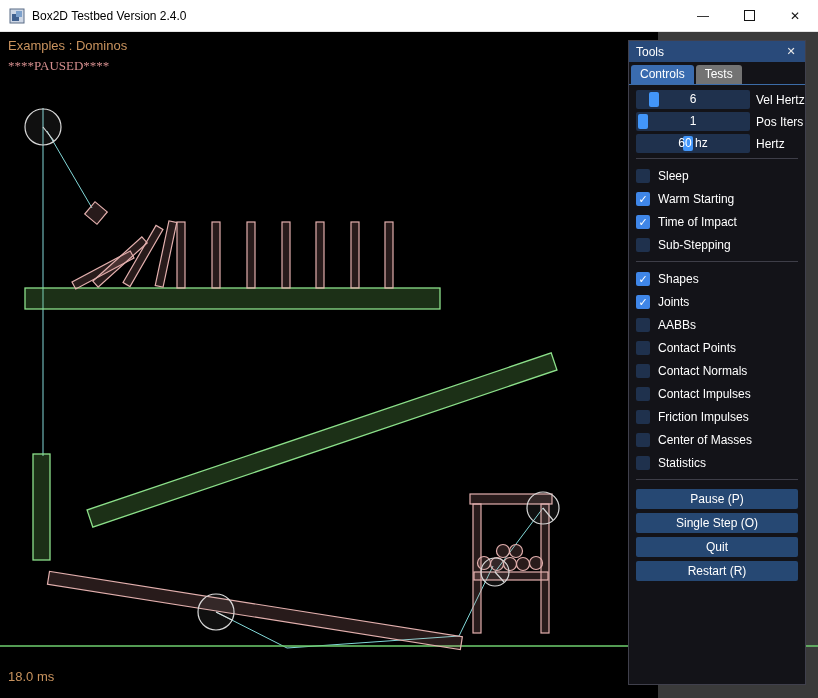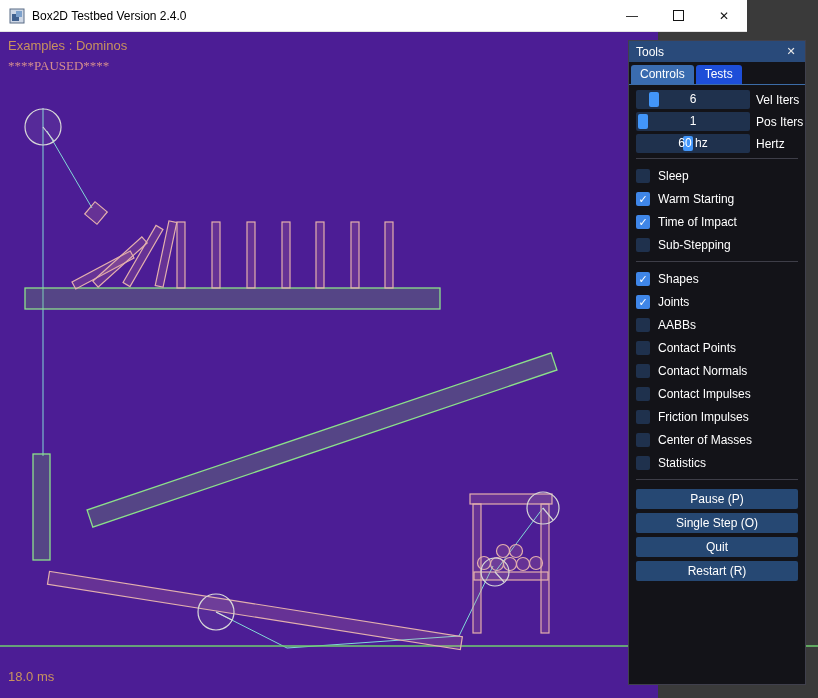--- a/index.html
+++ b/index.html
@@ -4,51 +4,51 @@
 <style>
   html,body{margin:0;padding:0;}
   body{
     width:818px;height:698px;position:relative;overflow:hidden;
     background:#3a3a3a;
     font-family:"Liberation Sans", sans-serif;
     -webkit-font-smoothing:antialiased;
   }
   
   .titlebar{
-    position:absolute;top:0;left:0;width:747px;height:32px;
+    position:absolute;top:0;left:0;width:818px;height:32px;
     background:#ffffff;border-bottom:1px solid #e3e3e3;
     display:flex;align-items:center;z-index:10;box-sizing:border-box;
   }
   .app-icon{width:16px;height:16px;margin-left:9px;flex:0 0 auto;}
   .titlebar-title{font-size:12px;color:#000;margin-left:7px;white-space:nowrap;}
   .win-controls{margin-left:auto;display:flex;height:32px;}
   .win-btn{width:46px;height:32px;display:flex;align-items:center;justify-content:center;
     font-size:12px;color:#141414;cursor:default;}
   .max-box{width:9px;height:9px;border:1px solid #141414;display:inline-block;}
   
-  .canvas{position:absolute;top:32px;left:0;width:658px;height:666px;background:#4c1d95;}
+  .canvas{position:absolute;top:32px;left:0;width:658px;height:666px;background:#000000;}
   .scene{position:absolute;top:0;left:0;}
   .lbl{position:absolute;font-size:13px;white-space:pre;}
   .lbl-example{left:8px;top:6px;color:#c9935e;}
   .lbl-paused{left:8px;top:26px;color:#d48e8e;font-family:Liberation Serif, serif;}
   .lbl-ms{left:8px;top:637px;color:#c9935e;}
   
   .panel{
     position:absolute;left:628px;top:40px;width:178px;height:645px;
     background:#131318;border:1px solid rgba(120,120,140,0.45);
     box-sizing:border-box;color:#ffffff;font-size:12px;z-index:5;
     display:flex;flex-direction:column;
   }
   .panel-title{
     height:21px;flex:0 0 auto;background:#294a7a;display:flex;align-items:center;
     justify-content:space-between;padding:0 7px;font-size:12px;
   }
   .panel-close{width:14px;text-align:center;font-size:11px;color:#e8e8e8;cursor:default;}
   .tabbar{display:flex;gap:2px;padding:3px 0 0 2px;border-bottom:1px solid #3c6ca8;flex:0 0 auto;}
-  .tab{padding:2px 9px 3px 9px;background:#1d4ed8;border-radius:3px 3px 0 0;cursor:default;}
+  .tab{padding:2px 9px 3px 9px;background:#737373;border-radius:3px 3px 0 0;cursor:default;}
   .tab.active{background:#3a6cb0;}
   .panel-body{padding:5px 7px 0 7px;flex:1 1 auto;}
   .slider-row{display:flex;align-items:center;gap:6px;margin-bottom:3px;}
   .slider{position:relative;width:114px;height:19px;background:#1f314d;border-radius:2px;flex:0 0 auto;}
   .grab{position:absolute;top:2px;width:10px;height:15px;background:#4296fa;border-radius:2px;}
   .slider-value{position:relative;display:block;text-align:center;line-height:19px;color:#fff;}
   .row-label{white-space:nowrap;}
   .sep{height:1px;background:#3e3e48;margin:5px 0;}
   .cb-row{display:flex;align-items:center;gap:8px;height:23px;}
   .cb-box{width:14px;height:14px;background:#1f314d;border-radius:2px;flex:0 0 auto;
@@ -151,21 +151,21 @@
     <div class="tab active">Controls</div>
     <div class="tab">Tests</div>
   </div>
   <div class="panel-body">
 
     <div class="slider-row">
       <div class="slider">
         <span class="grab" style="left: 11%;"></span>
         <span class="slider-value">6</span>
       </div>
-      <span class="row-label">Vel Iters</span>
+      <span class="row-label">Vel Hertz</span>
     </div>
     <div class="slider-row">
       <div class="slider">
         <span class="grab" style="left: 2%;"></span>
         <span class="slider-value">1</span>
       </div>
       <span class="row-label">Pos Iters</span>
     </div>
     <div class="slider-row">
       <div class="slider">

